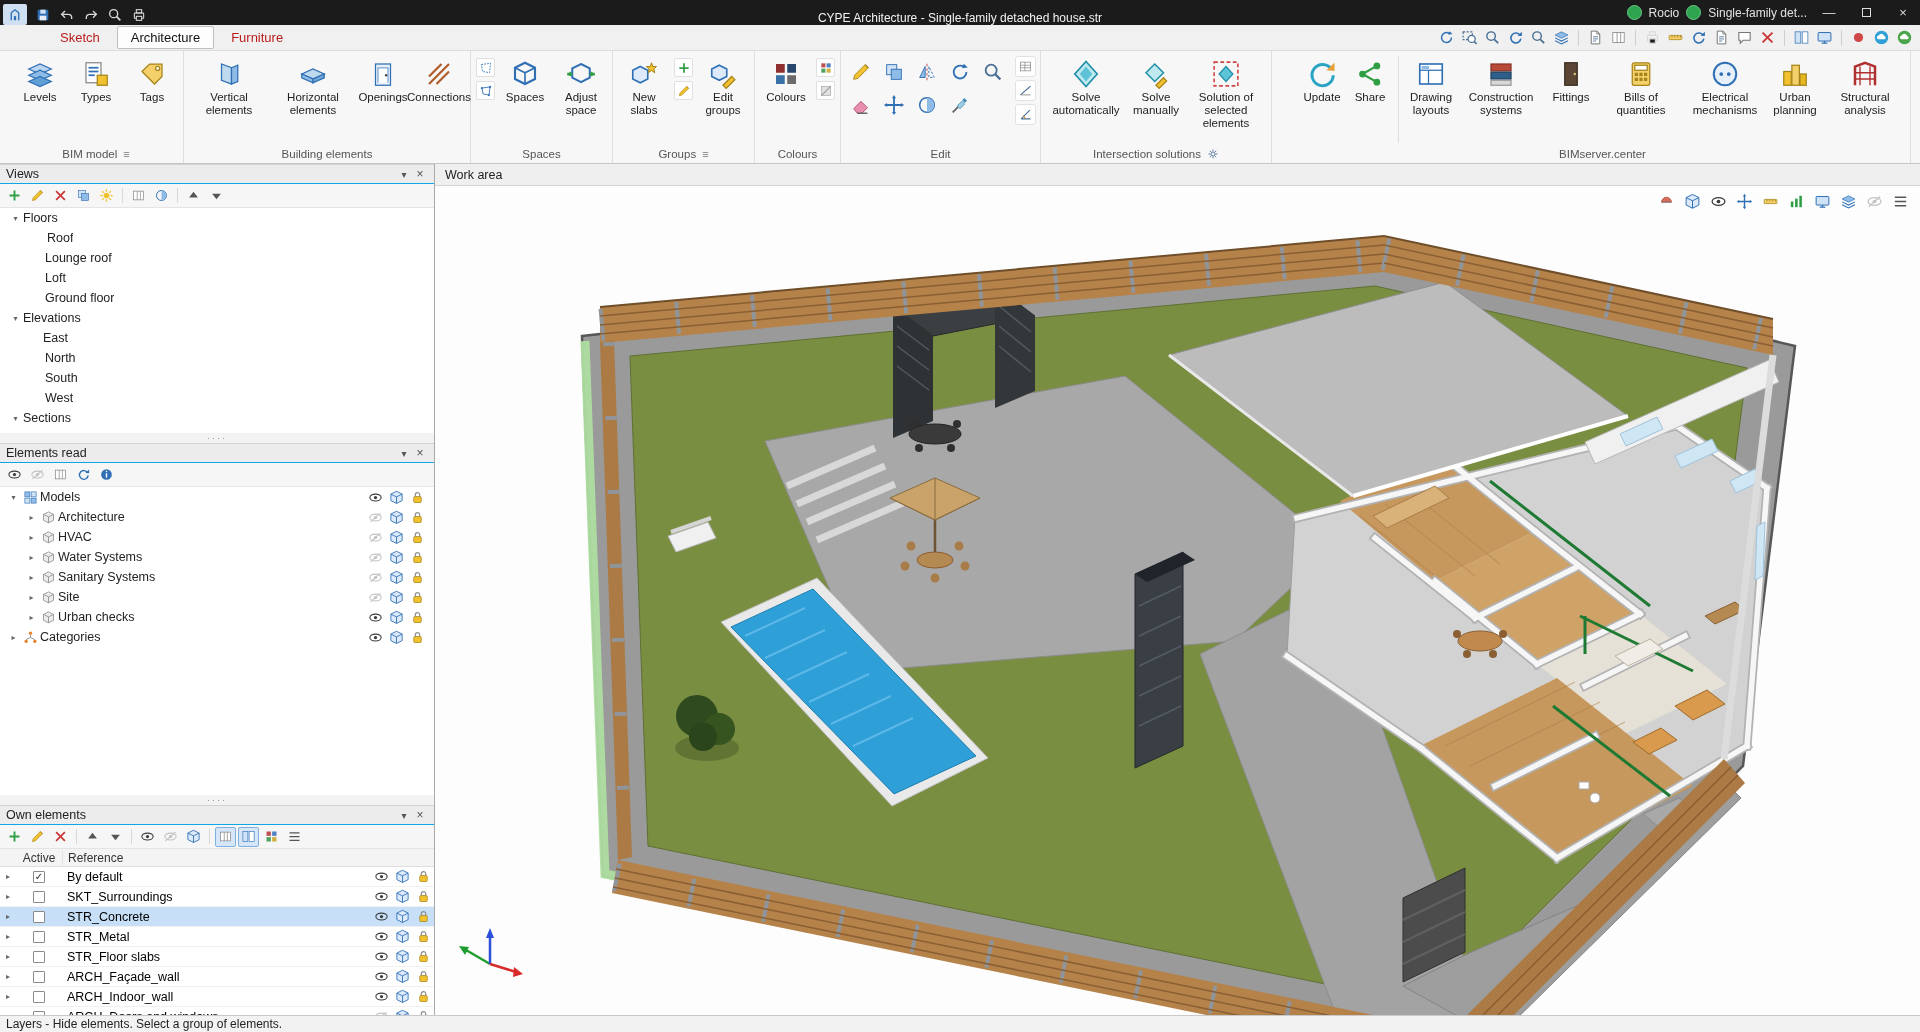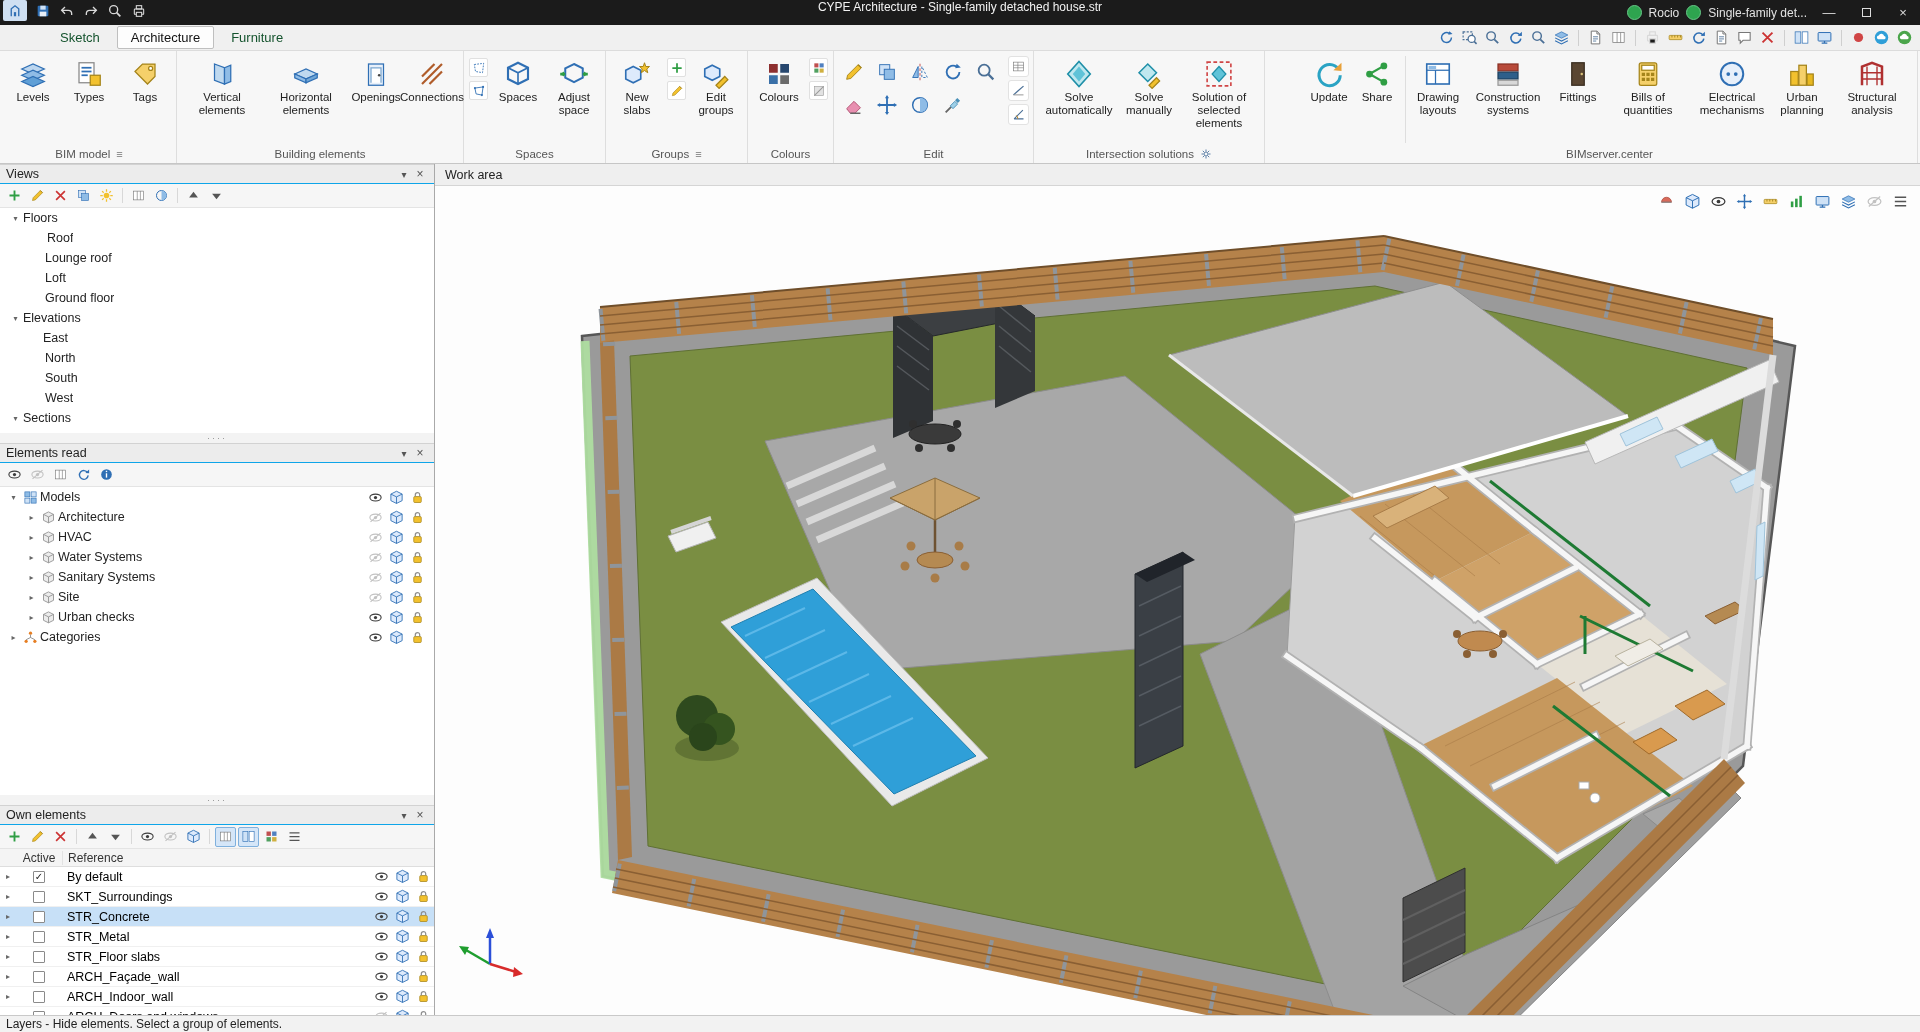--- a/index.html
+++ b/index.html
@@ -1,40 +1,40 @@
 <!DOCTYPE html>
 <html><head>
 <meta charset="utf-8">
 <style>
   *{box-sizing:border-box;margin:0;padding:0;-webkit-user-select:none;user-select:none}
   html,body{width:1920px;height:1032px;overflow:hidden;font-family:"Liberation Sans",sans-serif;background:#fff}
   #app{position:relative;width:1920px;height:1032px}
 
   
-  .titlebar{height:25px;background:#1b1b1b;display:flex;align-items:flex-start;color:#e8e8e8;position:relative;padding-left:3px}
+  .titlebar{height:25px;background:#1b1b1b;display:flex;align-items:flex-end;color:#e8e8e8;position:relative;padding-left:3px}
   .tb-app{width:24px;height:21px;display:flex;align-items:center;justify-content:center;background:#cfe0f2;border-radius:2px;margin-right:4px}
   .tb-ico{width:24px;height:21px;display:flex;align-items:center;justify-content:center;border-radius:2px}
   .tb-title{position:absolute;left:0;right:0;text-align:center;font-size:12px;color:#f2f2f2;pointer-events:none}
   .tb-right{margin-left:auto;display:flex;align-items:center;gap:7px;font-size:12px;color:#e2e2e2;z-index:2;padding-right:2px}
   .avatar{width:15px;height:15px;border-radius:50%;display:inline-block}
   .av-green{background:#2ea44f;border:1px solid #67c687}
   .av-blue{background:#2ea44f;border:1px solid #67c687}
   .win-btn{width:30px;height:25px;display:flex;align-items:center;justify-content:center;font-size:13px;color:#ddd}
   .win-box{width:9px;height:9px;border:1px solid #ddd;display:inline-block}
 
   
   .tabrow{height:26px;background:#f0f0f0;border-bottom:1px solid #dcdcdc;display:flex;align-items:center;padding-left:46px}
-  .tab{padding:3px 13px;font-size:13px;color:#14532d;margin-right:3px;border:1px solid transparent;border-radius:2px}
+  .tab{padding:3px 13px;font-size:13px;color:#b91c1c;margin-right:3px;border:1px solid transparent;border-radius:2px}
   .tab.active{background:#fdfdfd;border-color:#bfbfbf;color:#111}
   .qicons{margin-left:auto;display:flex;align-items:center;gap:2px;padding-right:5px}
   .qico{width:21px;height:21px;display:flex;align-items:center;justify-content:center;border-radius:2px}
   .qsep{width:1px;height:16px;background:#cfcfcf;margin:0 4px}
 
   
-  .ribbon{height:113px;background:#f7f7f7;border-bottom:1px solid #c6c6c6;display:flex;align-items:stretch;padding:0 2px}
+  .ribbon{height:113px;background:#f7f7f7;border-bottom:1px solid #c6c6c6;display:flex;align-items:stretch;padding:0 9px}
   .rgroup{display:flex;flex-direction:column;border-right:1px solid #dedede;padding:3px 4px 0}
   .rgroup.push{margin-left:auto}
   .rbtns{flex:1;display:flex;align-items:flex-start;gap:2px}
   .rbtn{width:54px;display:flex;flex-direction:column;align-items:center;text-align:center;font-size:11.5px;line-height:13px;color:#222;padding:3px 1px;border-radius:3px}
   .rbtn.wide{width:82px}
   .rbtn.small{width:46px}
   .rbtn .ric{height:34px;display:flex;align-items:center;justify-content:center}
   .rtext{white-space:normal}
   .minicol{display:flex;flex-direction:column;gap:4px;padding:4px 1px}
   .mbtn{width:19px;height:19px;display:flex;align-items:center;justify-content:center;border:1px solid #e0e0e0;border-radius:2px;background:#fff}

